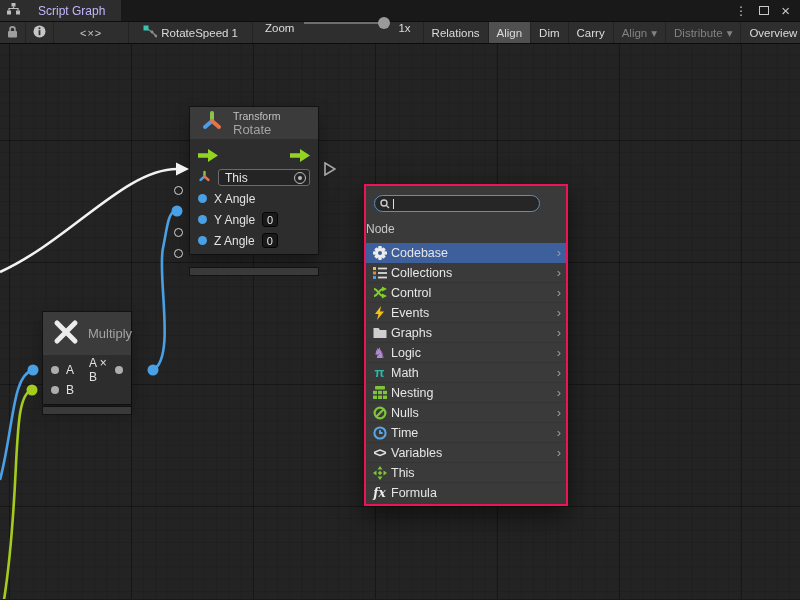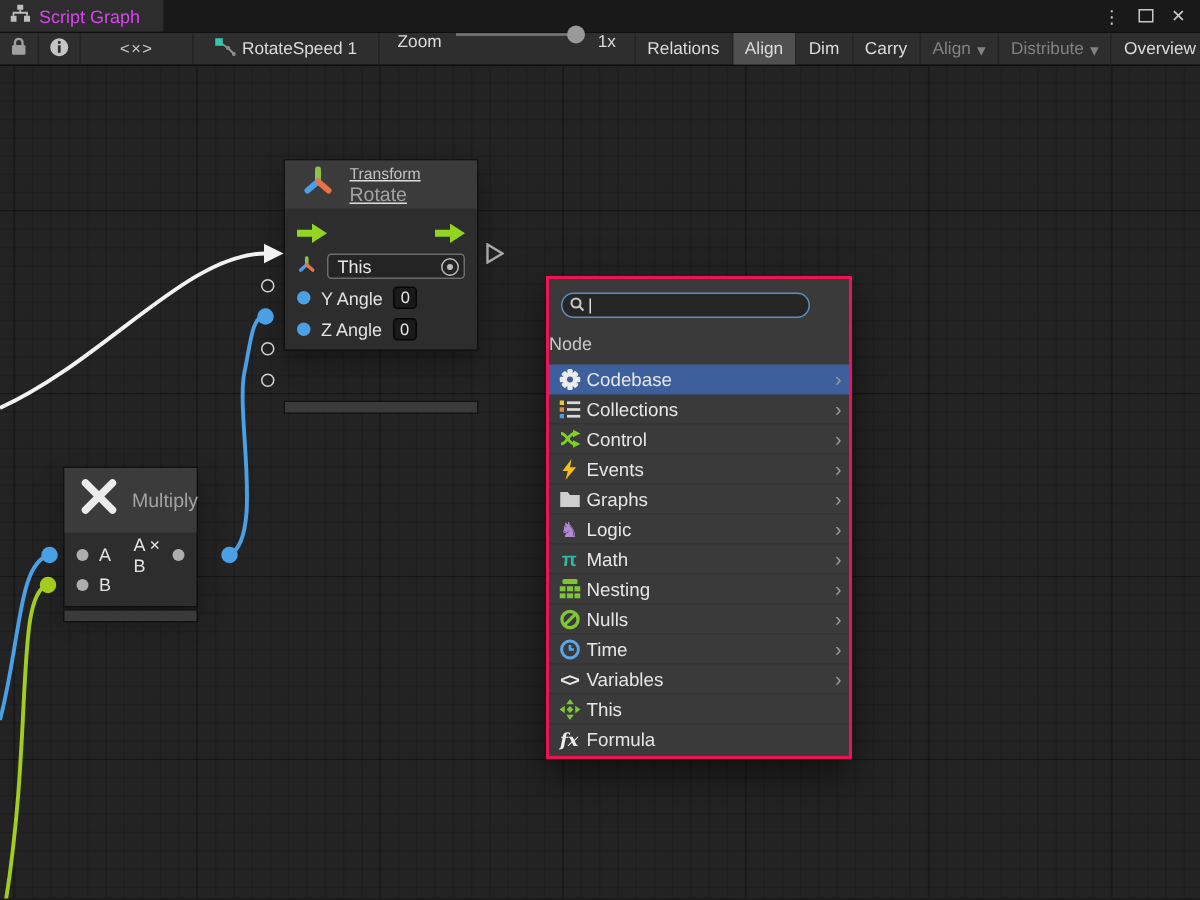--- a/index.html
+++ b/index.html
@@ -1,22 +1,22 @@
 <!DOCTYPE html>
 <html><head>
 <meta charset="utf-8">
 <style>
   * { margin:0; padding:0; box-sizing:border-box; }
   html,body { width:800px; height:600px; overflow:hidden; background:#191919;
     font-family:"Liberation Sans","DejaVu Sans",sans-serif; color:#ddd; }
 
   
   .titlebar { height:21px; background:#191919; display:flex; align-items:stretch; }
-  .tab { display:flex; align-items:center; gap:6px; background:#2d2d2d;
-    padding:0 16px 0 7px; font-size:12px; color:#d946ef; }
+  .tab { display:flex; align-items:center; gap:18px; background:#2d2d2d;
+    padding:0 16px 0 7px; font-size:12px; color:#c4b5fd; }
   .titlebar-right { margin-left:auto; display:flex; align-items:center; gap:12px;
     padding-right:10px; color:#c9c9c9; }
   .menu-glyph { font-size:12px; line-height:1; }
   .maxbox { width:10px; height:9px; border:1.5px solid #c9c9c9; }
   .close-glyph { font-size:15px; line-height:1; }
 
   
   .toolbar { height:23px; background:#2e2e2e; border-top:1px solid #0e0e0e;
     border-bottom:1px solid #0c0c0c; display:flex; align-items:stretch;
     font-size:11.5px; color:#dcdcdc; }
@@ -64,21 +64,21 @@
     font-size:12px; color:#e8e8e8; }
   .picker { margin-left:auto; width:12px; height:12px; border:1.5px solid #bdbdbd;
     border-radius:50%; display:flex; align-items:center; justify-content:center; flex:none; }
   .picker::after { content:""; width:4px; height:4px; border-radius:50%; background:#bdbdbd; }
   .ext-port { position:absolute; width:9px; height:9px; border:1.5px solid #d4d4d4;
     border-radius:50%; left:-16px; }
   .ext-triangle { position:absolute; right:-18px; }
 
   
   #node-rotate { left:190px; top:63px; width:128px; }
-  #node-rotate .node-header { height:32px;text-decoration:underline; }
+  #node-rotate .node-header { height:32px; }
   #node-rotate .node-body { padding:7px 0 3px; }
   #node-rotate .nrow { height:21px; }
   #node-multiply { left:43px; top:268px; width:88px; }
   #node-multiply .node-header { height:43px; }
   #node-multiply .node-body { padding:5px 0 4px; }
   #node-multiply .nrow { height:20px; }
 
   
   .finder { position:absolute; left:364px; top:140px; width:204px; height:322px;
     z-index:5; background:#3a3a3a; border:2px solid #ee1257;
@@ -244,20 +244,24 @@
             <path d="M6.5 6.5 L10.5 10" stroke="#e8734a" stroke-width="2.4" stroke-linecap="round"></path>
           </svg>
         </span>
         <span class="this-field">
           <span>This</span>
           <span class="picker"></span>
         </span>
       </div>
       <div class="nrow">
         <span class="dot-blue"></span>
+        <span>X Angle</span>
+      </div>
+      <div class="nrow">
+        <span class="dot-blue"></span>
         <span>Y Angle</span>
         <span class="valbox">0</span>
       </div>
       <div class="nrow">
         <span class="dot-blue"></span>
         <span>Z Angle</span>
         <span class="valbox">0</span>
       </div>
     </div>
     <div class="node-footer" style="top:161px;"></div>

